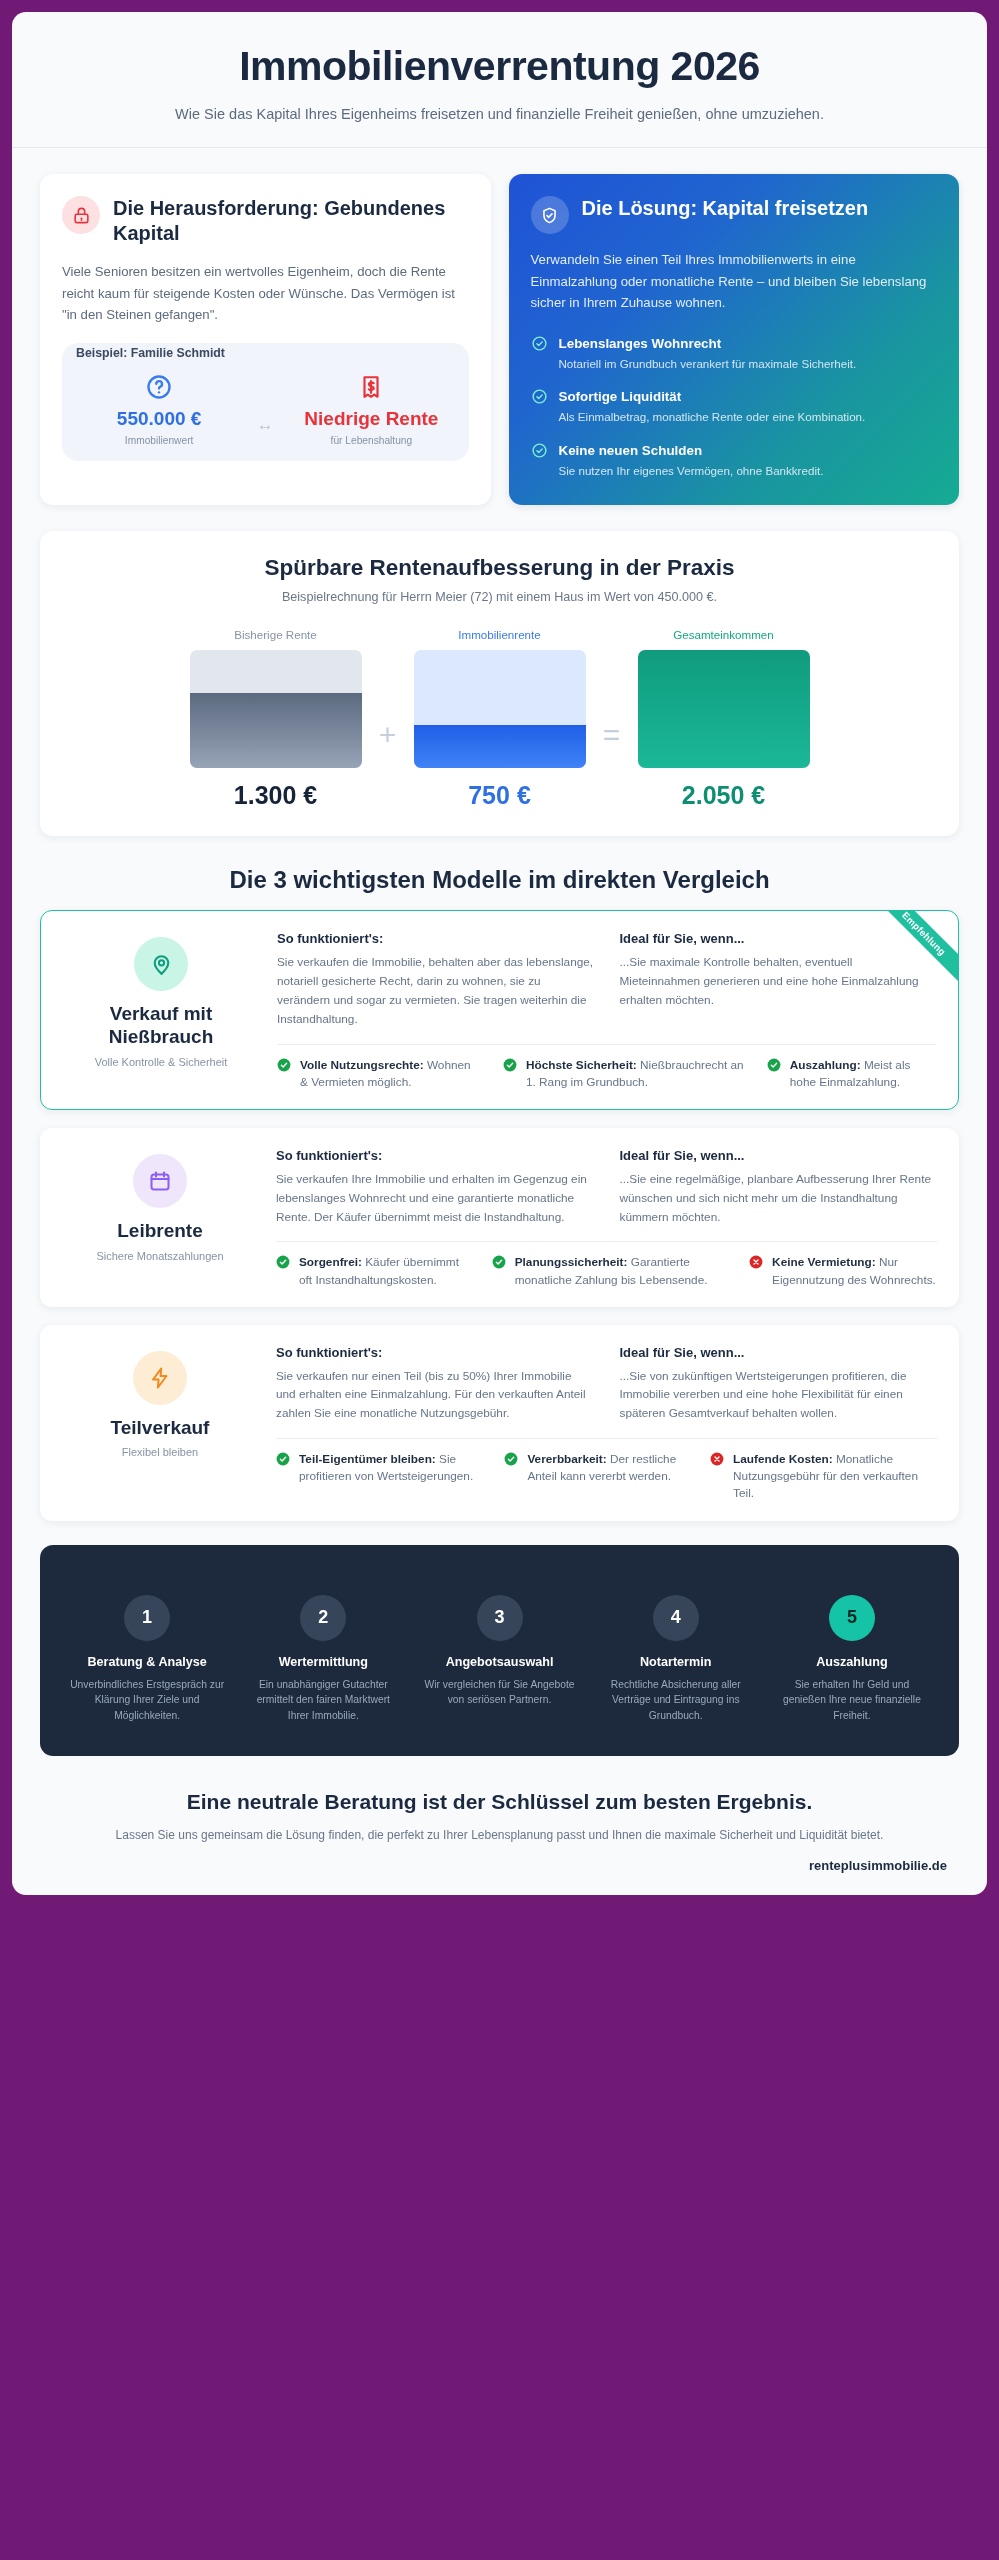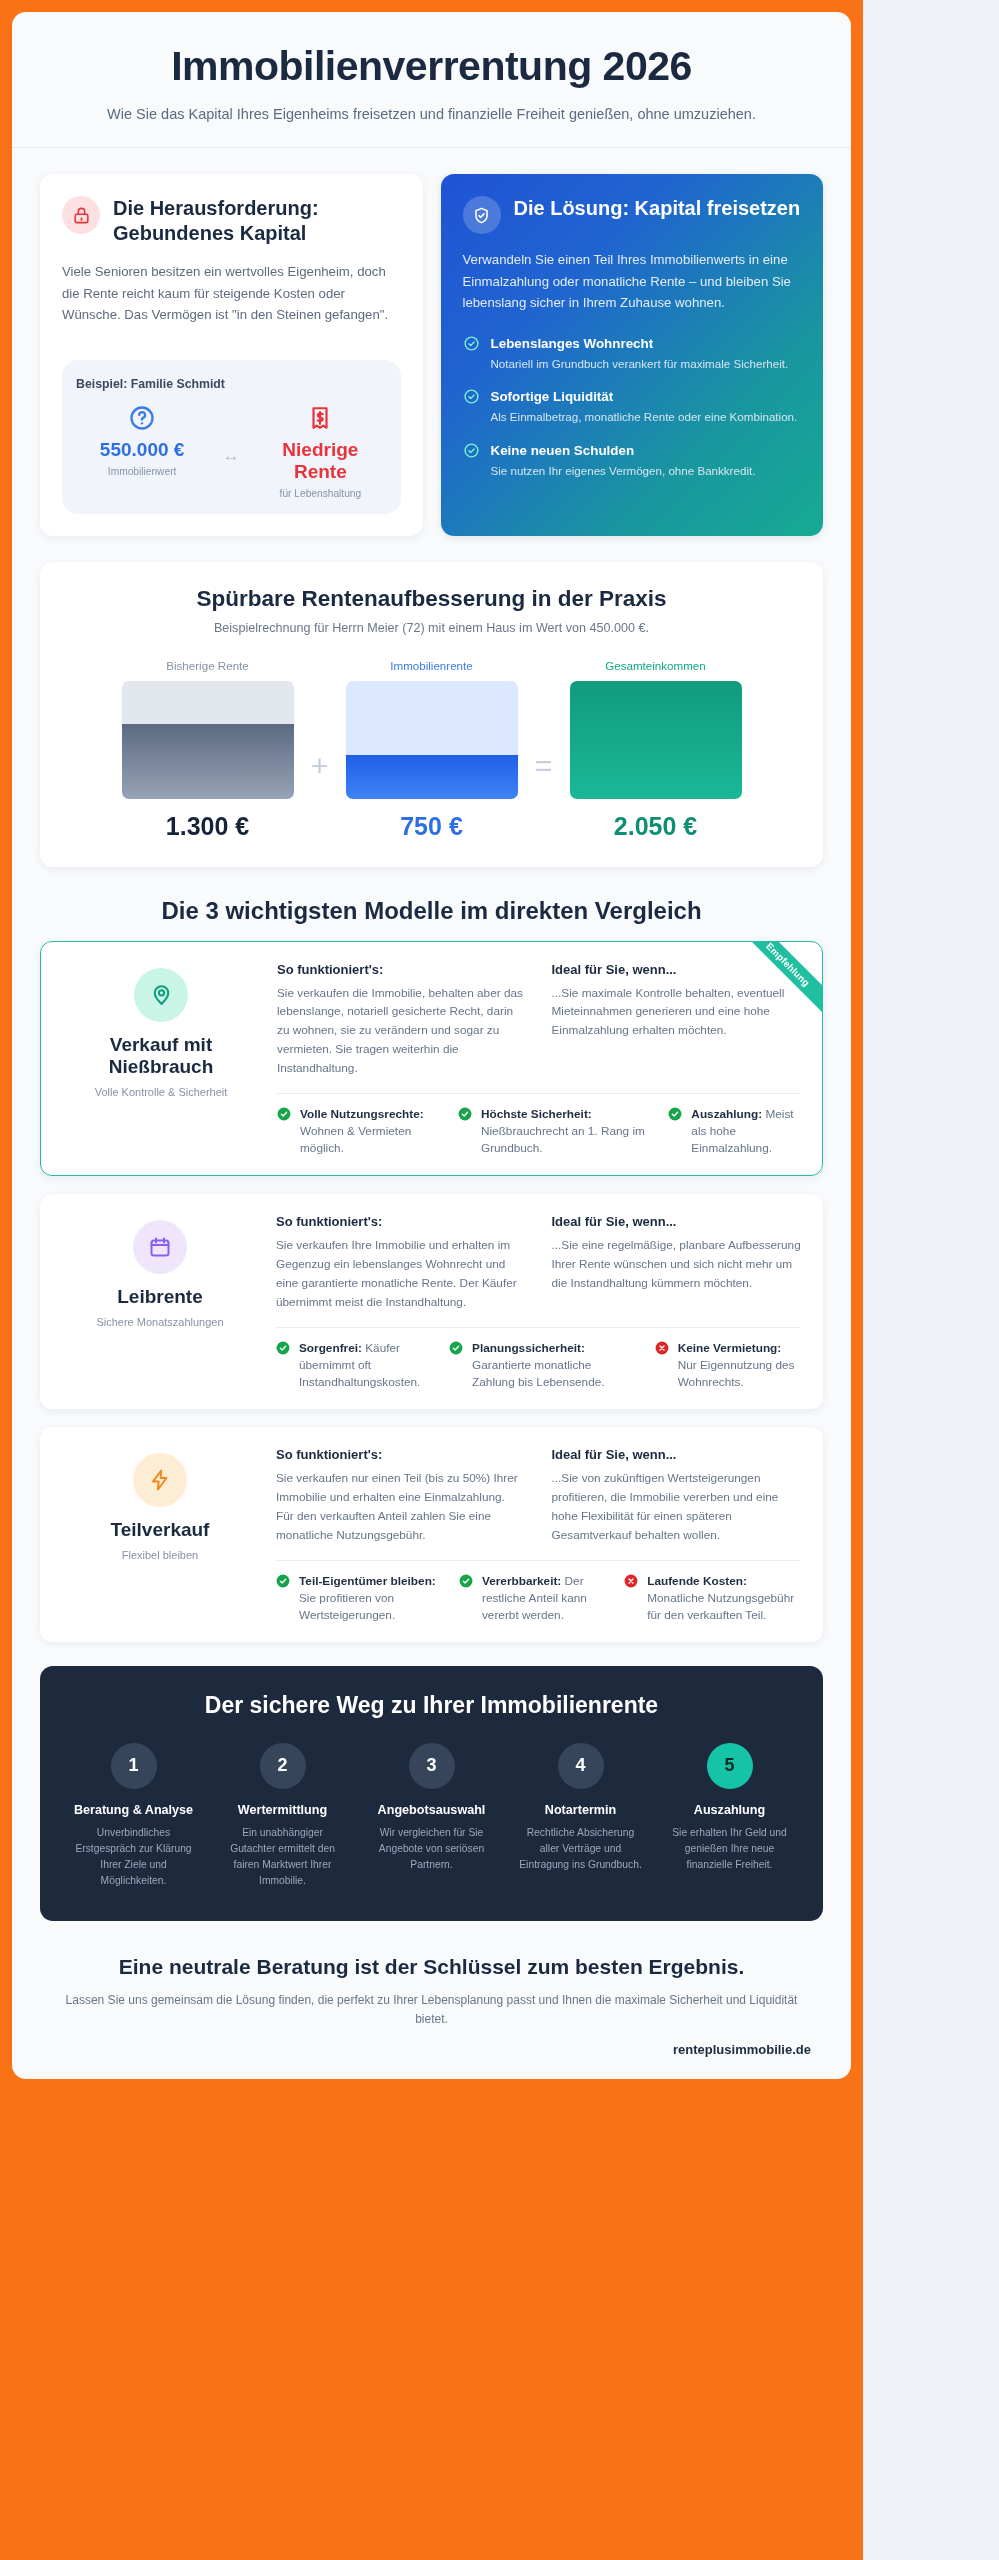--- a/index.html
+++ b/index.html
@@ -3,23 +3,23 @@
 <meta charset="utf-8">
 <style>
   * { box-sizing: border-box; margin: 0; padding: 0; }
   html, body {
     width: 999px;
     background: #eef1f6;
     font-family: "Liberation Sans", sans-serif;
     -webkit-font-smoothing: antialiased;
   }
   .page {
-    width: 863px;
+    width: 999px;
     min-height: 2560px;
-    background: #f97316;
+    background: #701a75;
     padding: 12px;
   }
   .sheet {
     background: #f8fafc;
     border-radius: 14px;
     overflow: hidden;
     padding: 0 0 22px 0;
   }
 
   
@@ -48,22 +48,22 @@
     display: flex; align-items: center; justify-content: center;
   }
   .ic-circle.red { background: #fde0e2; }
   .card-problem h2 {
     font-size: 20px; line-height: 1.25; font-weight: 700; color: #1b2a41;
   }
   .card-problem p.body {
     margin-top: 15px; font-size: 13.2px; line-height: 1.63; color: #5d6b7f;
   }
   .example-box {
-    margin-top: 34px; background: #f1f4fa; border-radius: 16px;
-    padding: 17px 14px 15px;
+    margin-top: 17px; background: #f1f4fa; border-radius: 16px;
+    padding: 3px 14px 15px;
   }
   .example-title { font-size: 12.3px; font-weight: 700; color: #3b4a60; }
   .example-grid {
     margin-top: 11px; display: flex; align-items: flex-start; justify-content: center; gap: 6px;
   }
   .ex-col { flex: 1 1 0; text-align: center; }
   .ex-icon { height: 32px; display: flex; align-items: center; justify-content: center; }
   .ex-val { margin-top: 5px; font-size: 19px; font-weight: 700; line-height: 1.15; }
   .ex-val.blue { color: #2f6fe4; }
   .ex-val.red { color: #e8333b; }
@@ -483,21 +483,20 @@
                   <path d="M8.6 8.6l6.8 6.8M15.4 8.6l-6.8 6.8" fill="none" stroke="#fff" stroke-width="2.4" stroke-linecap="round"></path>
                 </svg>
           </span>
           <span><b>Laufende Kosten:</b> <span>Monatliche Nutzungsgebühr für den verkauften Teil.</span></span>
         </div>
       </div>
     </div>
   </div>
 
   <div class="process">
-    <h2>Der sichere Weg zu Ihrer Immobilienrente</h2>
     <div class="steps">
       <div class="step">
         <div class="step-num">1</div>
         <div class="step-t">Beratung &amp; Analyse</div>
         <div class="step-d">Unverbindliches Erstgespräch zur Klärung Ihrer Ziele und Möglichkeiten.</div>
       </div>
       <div class="step">
         <div class="step-num">2</div>
         <div class="step-t">Wertermittlung</div>
         <div class="step-d">Ein unabhängiger Gutachter ermittelt den fairen Marktwert Ihrer Immobilie.</div>

